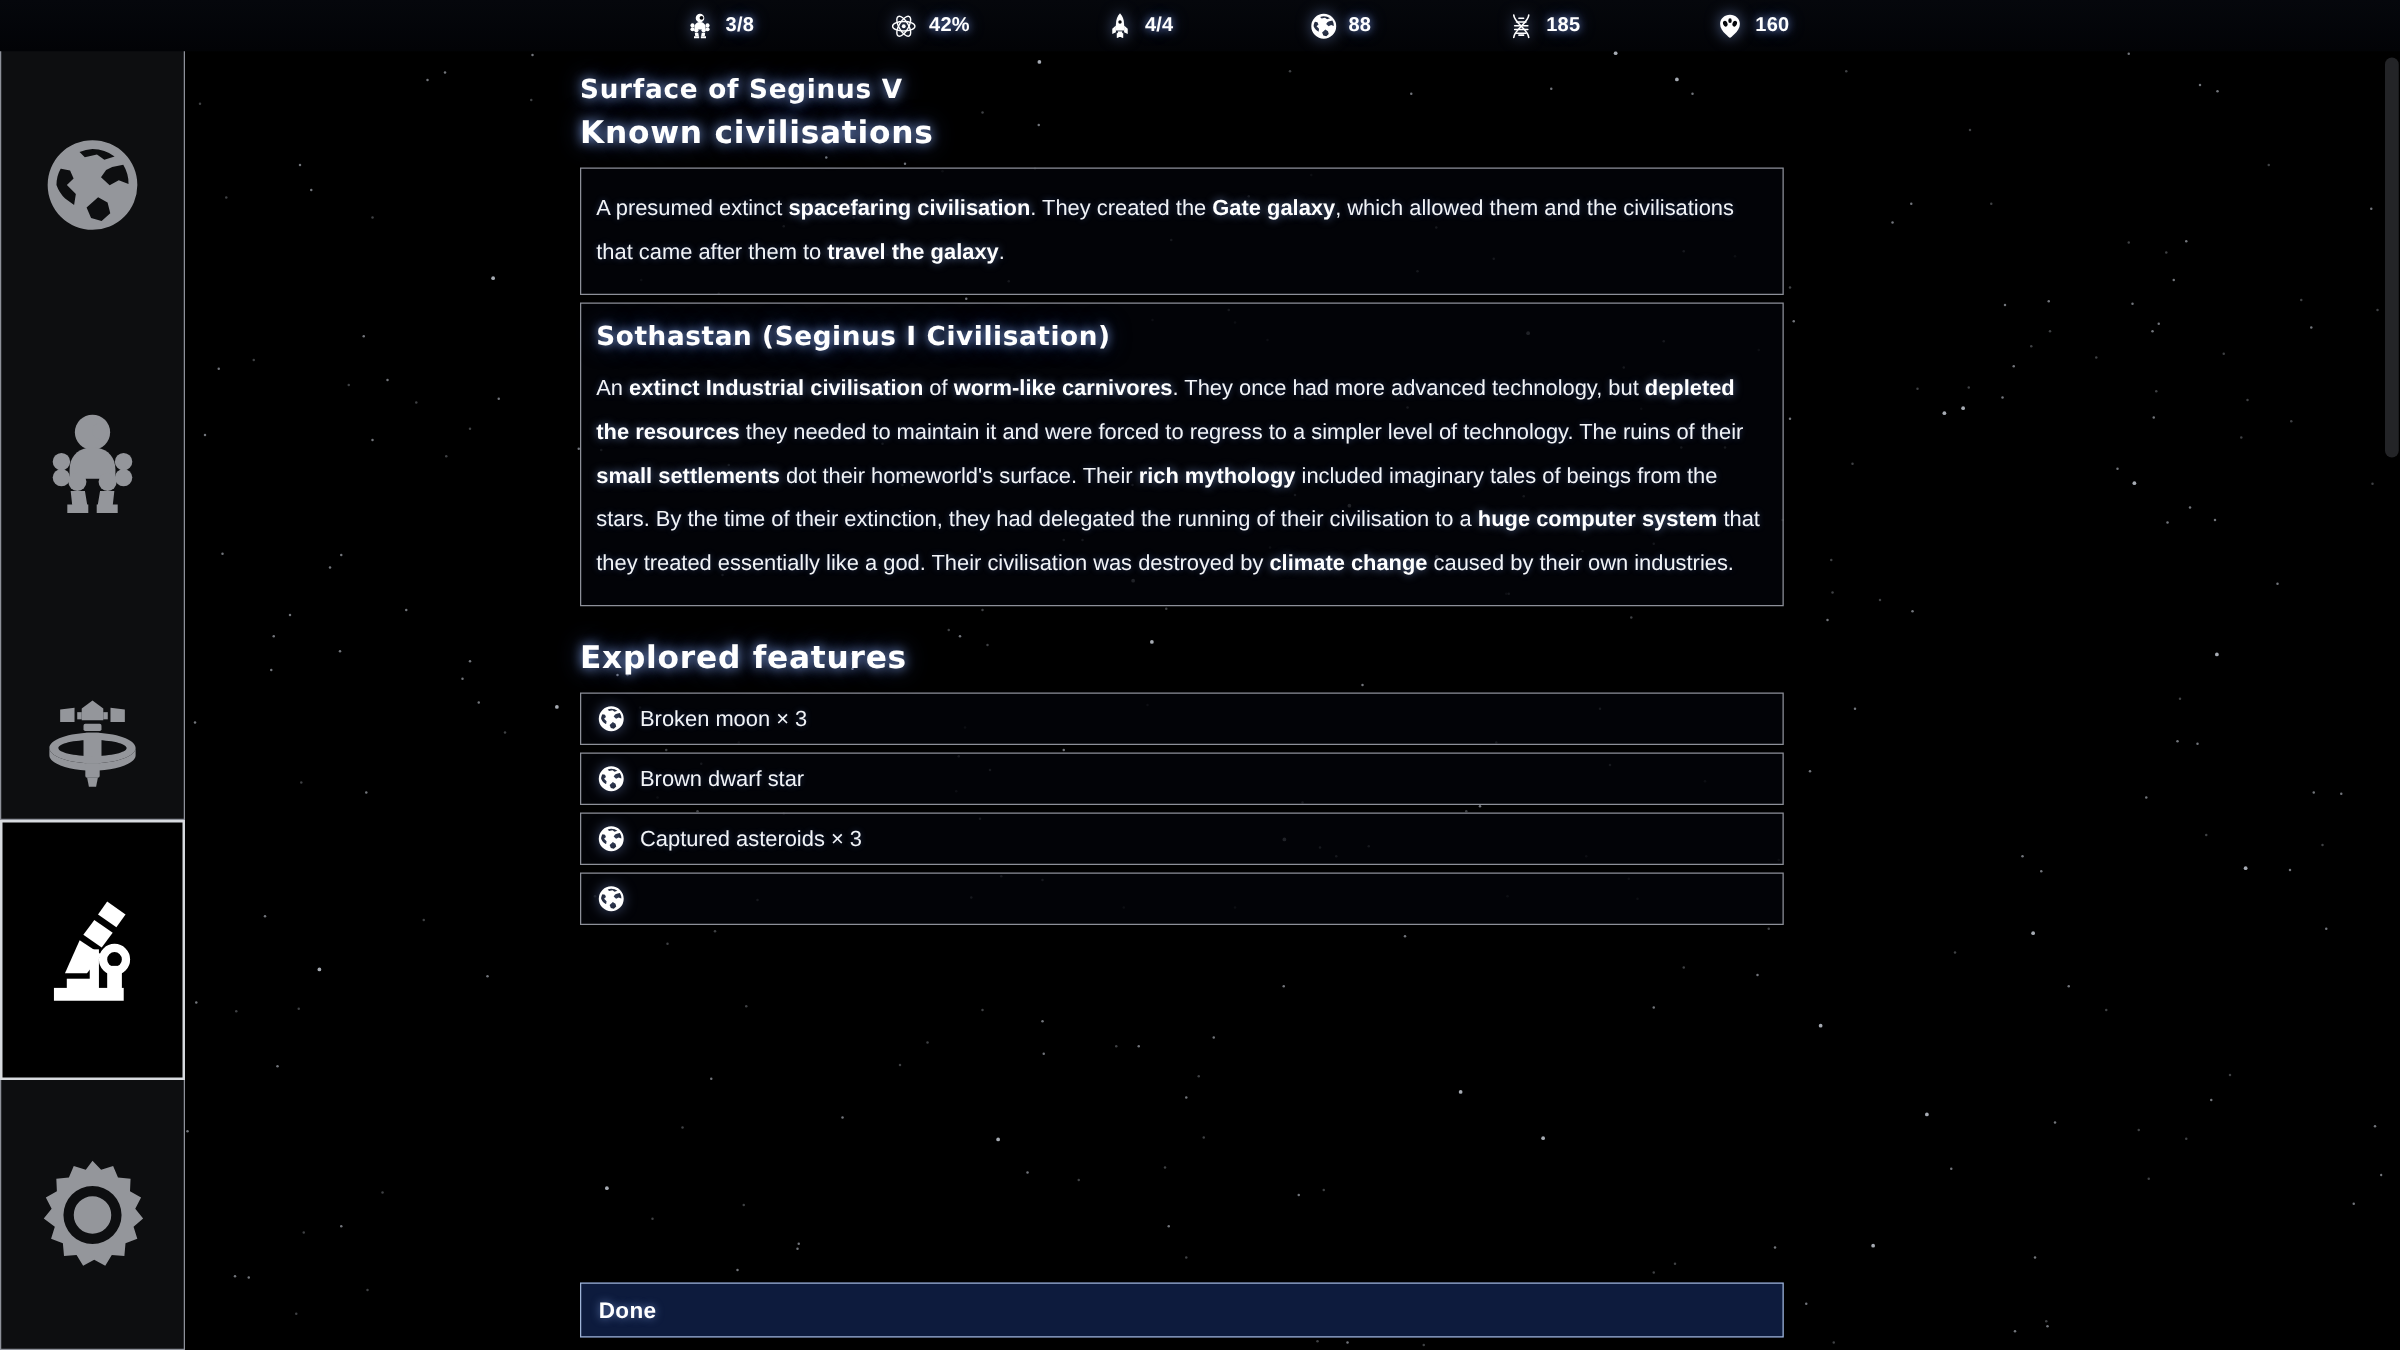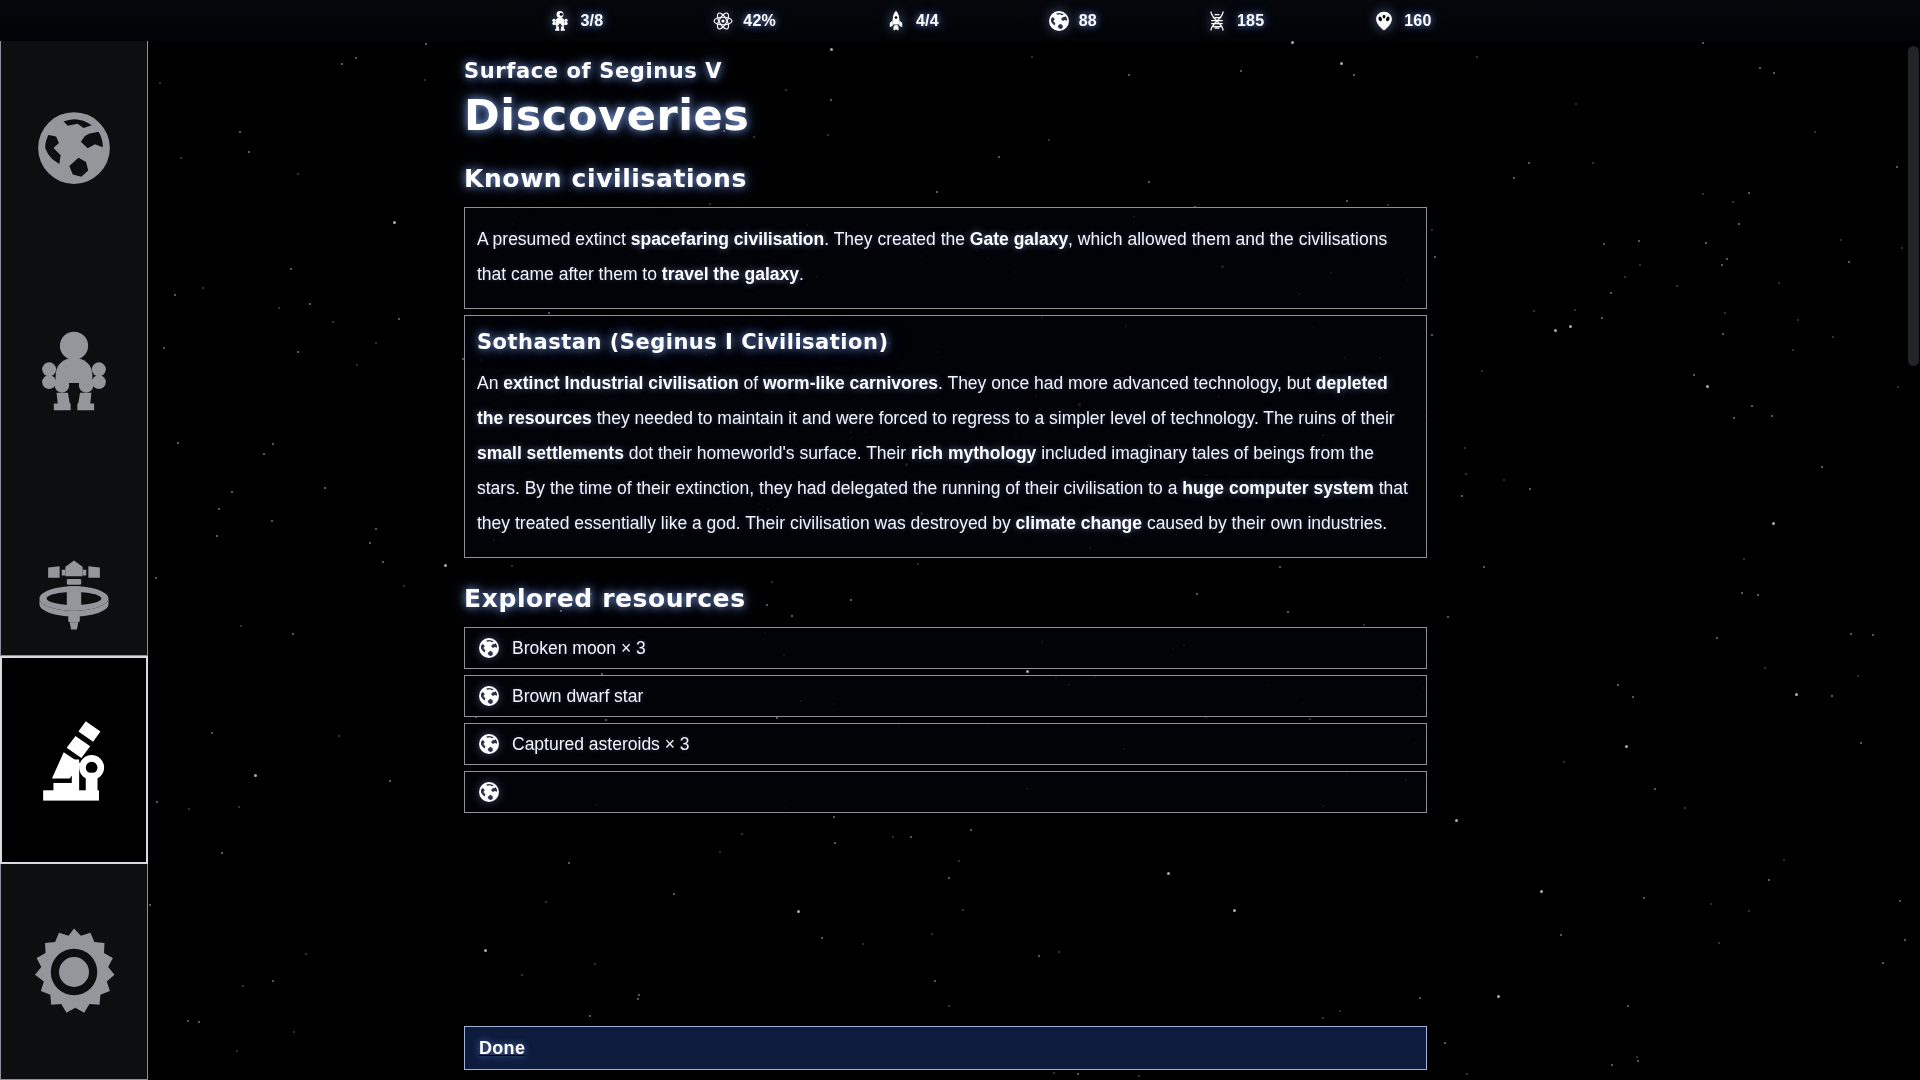--- a/index.html
+++ b/index.html
@@ -207,21 +207,20 @@
     text-shadow: 0 0 5px rgba(120,160,255,.3);
   }
 
   
   .done-wrap {
     position: absolute;
     left: 464px;
     bottom: 10px;
     width: 963px;
     z-index: 20;
-    text-decoration: underline;
   }
   .done-btn {
     width: 963px;
     height: 44px;
     background: #0d1b3d;
     border: 1px solid #9fb4d8;
     color: #ffffff;
     font-family: "Liberation Sans Narrow", "Liberation Sans", sans-serif;
     font-size: 18px;
     font-weight: bold;
@@ -763,34 +762,33 @@
           </svg>
         </span>
       </div>
     </div>
   </div>
 
   <div class="content">
     <div class="inner">
       <div class="col">
         <div class="sci subtitle">Surface of Seginus V</div>
-        <div class="sci title">Discoveries</div>
 
         <div class="sci section-head">Known civilisations</div>
         <div id="civ-cards">
             <div class="card">
               <div class="card-body">A presumed extinct <b>spacefaring civilisation</b>. They created the <b>Gate galaxy</b>, which allowed them and the civilisations that came after them to <b>travel the galaxy</b>.</div>
             </div>
             <div class="card">
               <div class="card-title">Sothastan (Seginus I Civilisation)</div>
               <div class="card-body">An <b>extinct Industrial civilisation</b> of <b>worm-like carnivores</b>. They once had more advanced technology, but <b>depleted the resources</b> they needed to maintain it and were forced to regress to a simpler level of technology. The ruins of their <b>small settlements</b> dot their homeworld's surface. Their <b>rich mythology</b> included imaginary tales of beings from the stars. By the time of their extinction, they had delegated the running of their civilisation to a <b>huge computer system</b> that they treated essentially like a god. Their civilisation was destroyed by <b>climate change</b> caused by their own industries.</div>
             </div>
           </div>
 
-        <div class="sci section-head features">Explored resources</div>
+        <div class="sci section-head features">Explored features</div>
         <div id="feature-list">
             <div class="feature">
               <span class="ficon">
                 <svg width="22" height="22" viewBox="0 0 64 64" fill="#fff">
                   <path d="M32 3a29 29 0 1 0 0 58 29 29 0 0 0 0-58zm0 5.5a23.5 23.5 0 0 1 14.4 4.9l-6.7 2.2-4.8-3.4-7.9 1.7-3.4-3.3A23.3 23.3 0 0 1 32 8.5zM11.6 21.3l5.8 1.3 2.3 5.2-4.4 4.2 5.8 5.8-1.1 7.2-5.8-4.2A23.4 23.4 0 0 1 8.5 32c0-3.9.9-7.5 3.1-10.7zm33.3-1.2 7.2-1.3a23.4 23.4 0 0 1 3.4 12.5l-6.3-2.5-6 3.3-5.6-5.1 3.3-4.8zm-9.2 19.7 6.1 3.6 1.8 6.9-5.6 5.1-6.9-2-2.9-6.9z"></path>
                 </svg>
               </span>
               <span class="flabel">Broken moon × 3</span>
             </div>
             <div class="feature">

